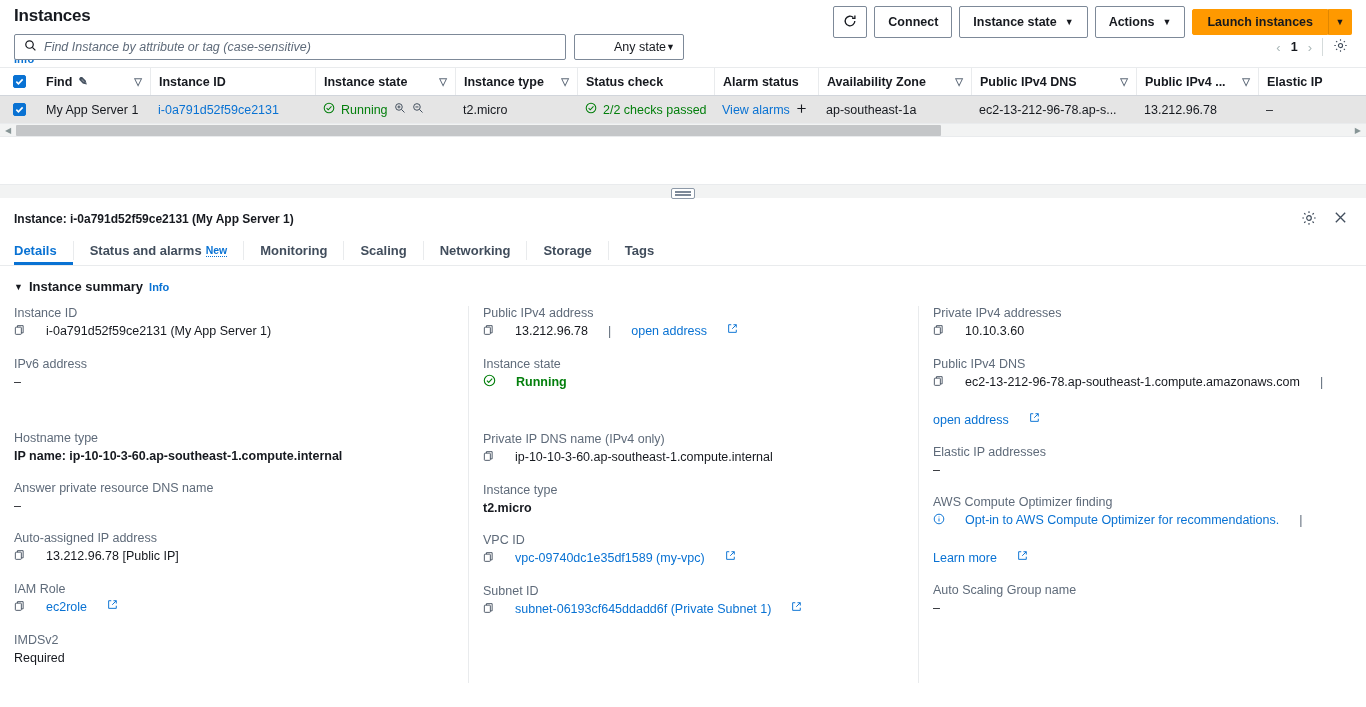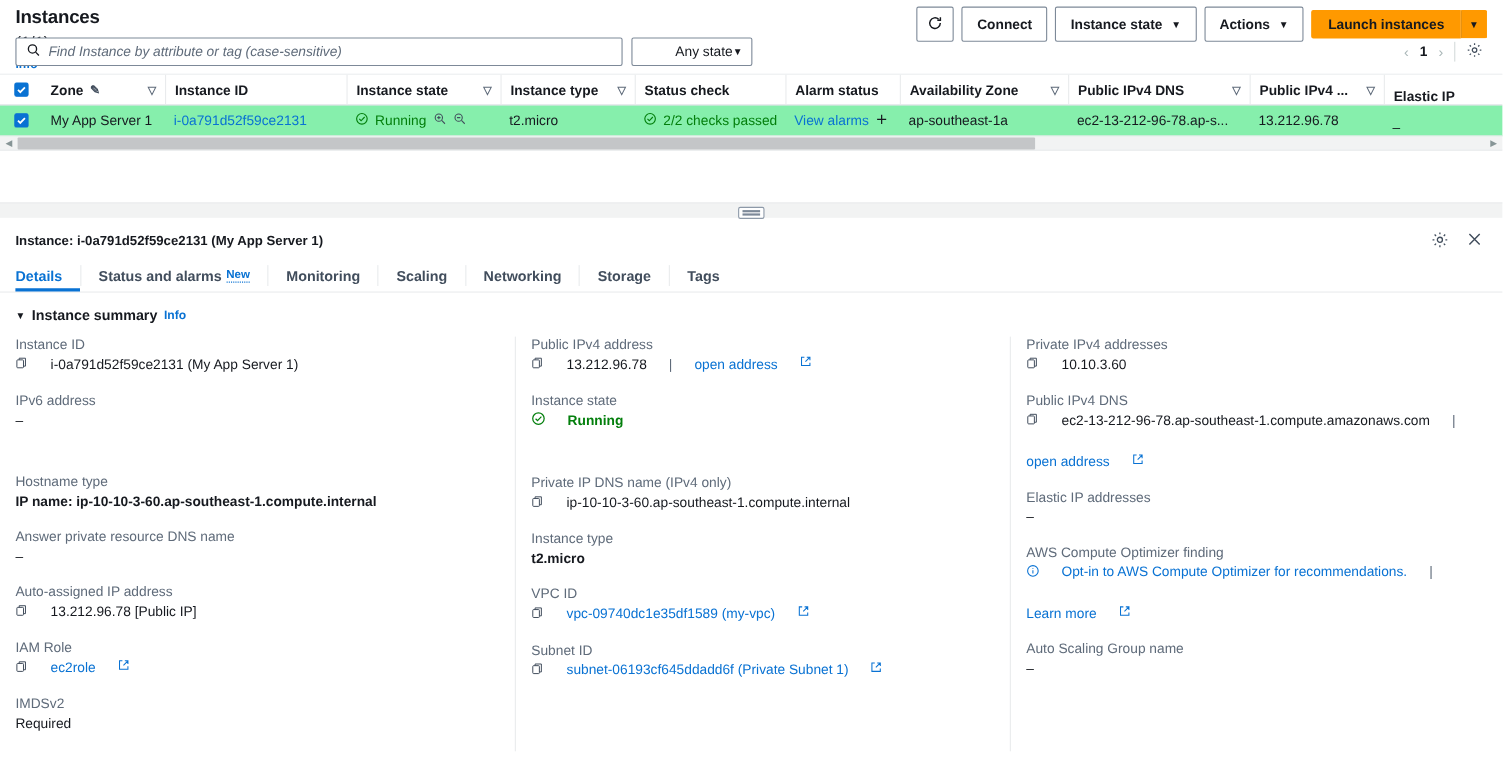--- a/index.html
+++ b/index.html
@@ -63,35 +63,35 @@
     padding-right: 4px;
   }
   .pg-arrow { color:#aab7b8; font-size:13px; cursor:pointer; }
   .pg-num { font-weight:bold; cursor:pointer; }
   .pg-sep { width:1px; height:18px; background:#d5dbdb; }
 
   
   .tbl { width:1366px; margin-top: 7px; border-top:1px solid #e9ebed; }
   .trow { display:flex; align-items:center; height:28px; }
   .thead { background:#fff; border-bottom:1px solid #d1d5db; font-weight:bold; font-size:12.5px; }
-  .tbody { background:#86efac; border-bottom:1px solid #e9ebed; font-size:12.5px; }
+  .tbody { background:#e5e5e5; border-bottom:1px solid #e9ebed; font-size:12.5px; }
   .cell { padding: 0 8px; display:flex; align-items:center; gap:6px; height:100%; overflow:hidden; white-space:nowrap; }
   .cell.sep { border-left:1px solid #e9ebed; }
   .th-sort { color:#5f6b7a; font-size:10px; margin-left:auto; }
   .c-check { width:38px; justify-content:center; }
   .c-name  { width:112px; }
   .c-id    { width:165px; }
   .c-state { width:140px; }
   .c-type  { width:122px; }
   .c-status{ width:137px; }
   .c-alarm { width:104px; }
   .c-az    { width:153px; }
   .c-dns   { width:165px; }
   .c-ipv4  { width:122px; }
-  .c-eip   { width:100px;align-items:flex-end; }
+  .c-eip   { width:100px; }
 
   .chk {
     width:13px; height:13px; background:#0972d3; border:1px solid #0972d3; border-radius:2px;
     display:flex; align-items:center; justify-content:center; cursor:pointer;
   }
   .chk svg { display:block; }
   .link { color:#0972d3; cursor:pointer; }
   .green { color:#037f0c; }
   .pencil { color:#414d5c; font-size:11px; }
   .hscroll-track {
@@ -223,21 +223,21 @@
 
     <div class="trow thead">
       <div class="cell c-check">
         <span class="chk">
           <svg width="9" height="9" viewBox="0 0 10 10" fill="none" stroke="#fff" stroke-width="1.8">
               <path d="M1.5 5.2 3.8 7.5 8.5 2.6"></path>
             </svg>
         </span>
       </div>
       <div class="cell c-name">
-        <span>Zone</span>
+        <span>Find</span>
         <span class="pencil">✎</span>
         <span class="th-sort">▽</span>
       </div>
       <div class="cell c-id sep">
         <span>Instance ID</span>
       </div>
       <div class="cell c-state sep">
         <span>Instance state</span>
         <span class="th-sort">▽</span>
       </div>

